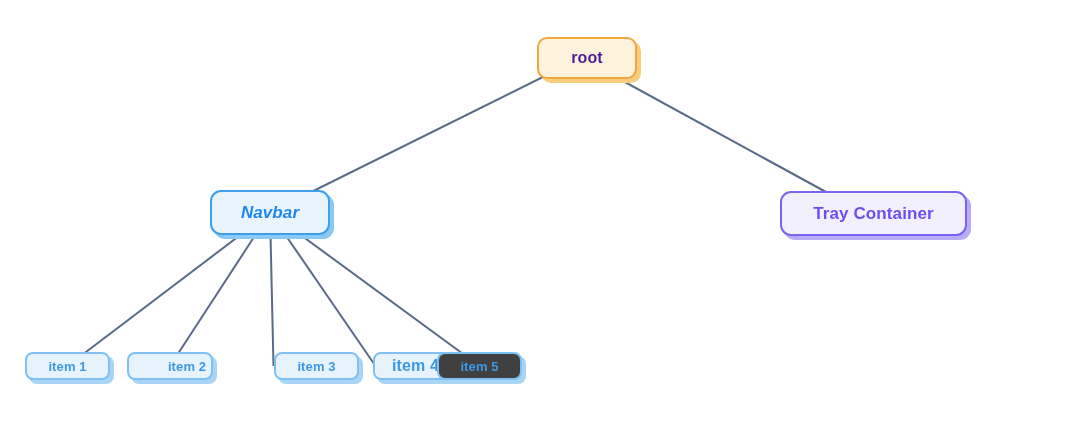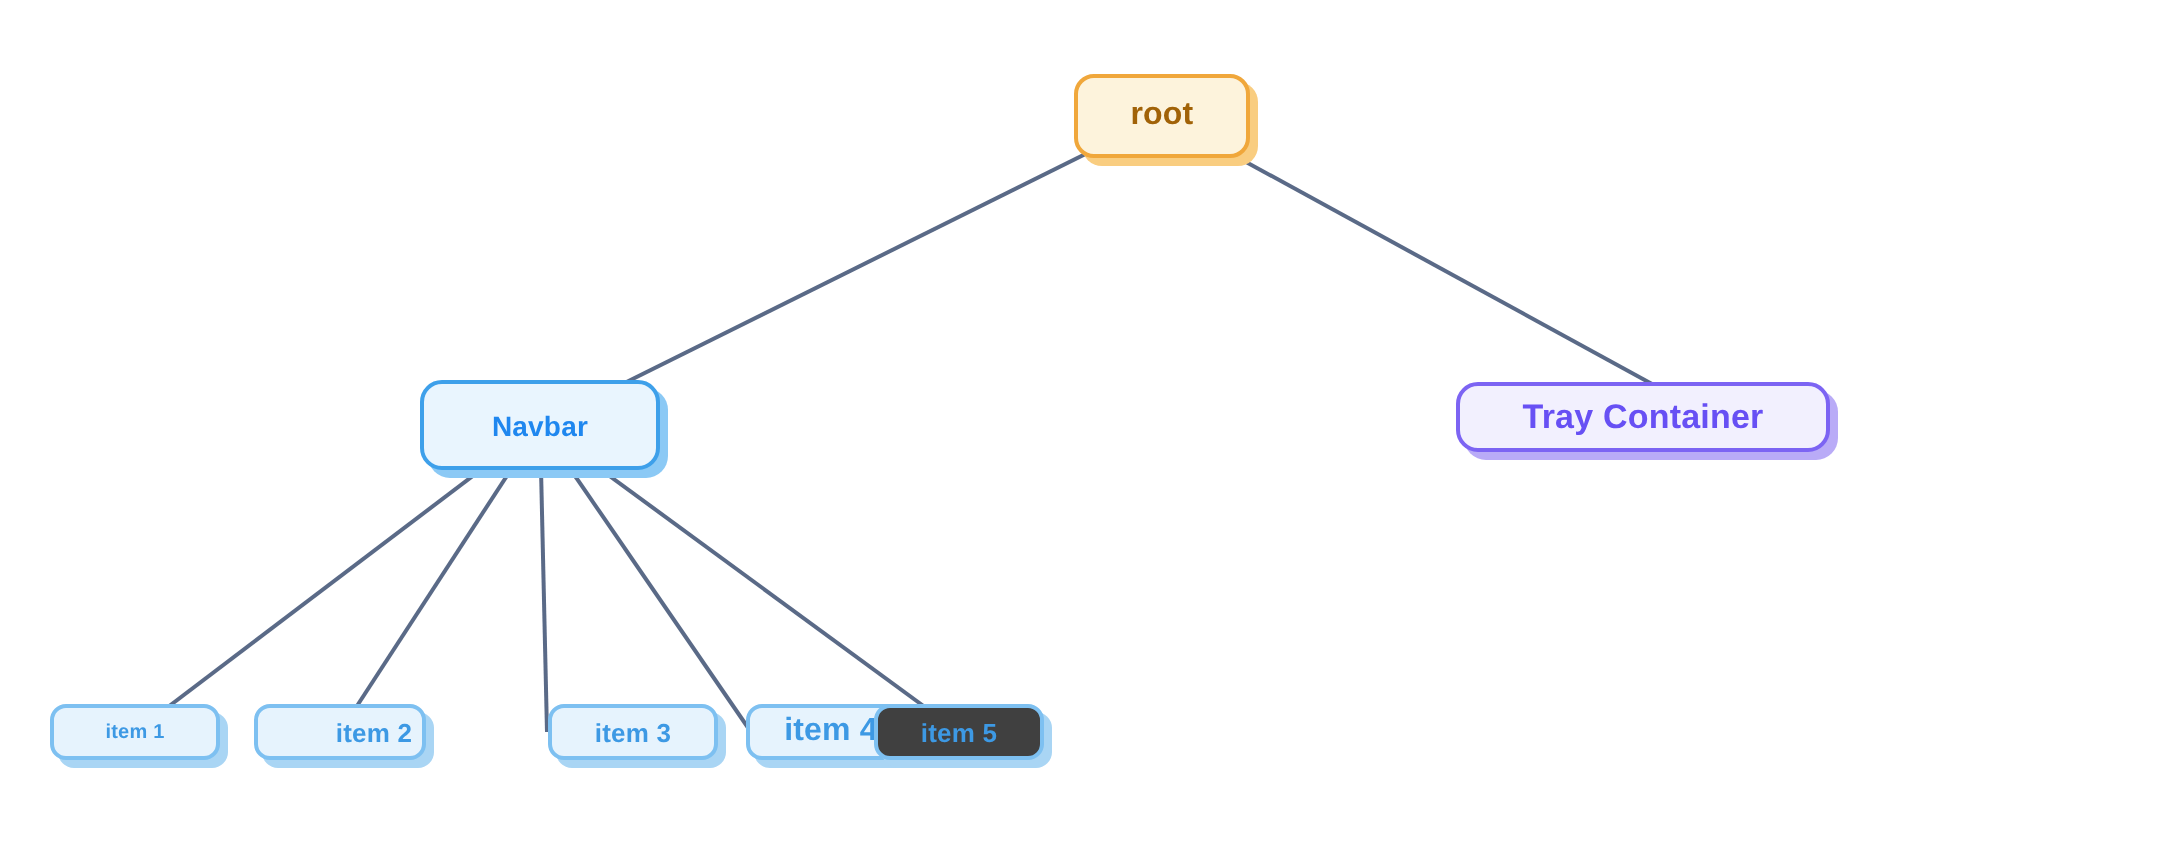--- a/index.html
+++ b/index.html
@@ -45,30 +45,30 @@
 <div class="stage">
   <svg class="edge-layer" xmlns="http://www.w3.org/2000/svg" viewBox="0 0 1092 424">
       <line x1="581" y1="58" x2="270" y2="212.5" stroke="#5a6a87" stroke-width="2"></line>
       <line x1="581" y1="58" x2="863.5" y2="212.5" stroke="#5a6a87" stroke-width="2"></line>
       <line x1="270" y1="212.5" x2="67.5" y2="366" stroke="#5a6a87" stroke-width="2"></line>
       <line x1="270" y1="212.5" x2="170" y2="366" stroke="#5a6a87" stroke-width="2"></line>
       <line x1="270" y1="212.5" x2="273.5" y2="366" stroke="#5a6a87" stroke-width="2"></line>
       <line x1="270" y1="212.5" x2="375.5" y2="366" stroke="#5a6a87" stroke-width="2"></line>
       <line x1="270" y1="212.5" x2="479.5" y2="366" stroke="#5a6a87" stroke-width="2"></line>
     </svg>
-<div class="tree-node" style="left: 537px; top: 37px; width: 88px; height: 42px; border-radius: 10px; background: rgb(253, 243, 220); border-color: rgb(240, 167, 59); color: #a16207; font-size: 16px; box-shadow: rgb(249, 205, 128) 4px 4px 0px;">
+<div class="tree-node" style="left: 537px; top: 37px; width: 100px; height: 42px; border-radius: 10px; background: rgb(253, 243, 220); border-color: rgb(240, 167, 59); color: #4c1d95; font-size: 16px; box-shadow: rgb(249, 205, 128) 4px 4px 0px;">
       <span>root</span>
     </div>
-    <div class="tree-node" style="left: 210px; top: 190px; width: 120px; height: 45px; border-radius: 11px; background: rgb(233, 245, 254); border-color: rgb(62, 160, 234); color: rgb(31, 135, 239); font-size: 14px; box-shadow: rgb(139, 201, 245) 4px 4px 0px;">
+    <div class="tree-node" style="left: 210px; top: 190px; width: 120px; height: 45px; border-radius: 11px; background: rgb(233, 245, 254); border-color: rgb(62, 160, 234); color: rgb(31, 135, 239); font-size: 17px; box-shadow: rgb(139, 201, 245) 4px 4px 0px; font-style: italic;">
       <span>Navbar</span>
     </div>
-    <div class="tree-node" style="left: 728px; top: 191px; width: 187px; height: 35px; border-radius: 11px; background: rgb(242, 240, 254); border-color: rgb(124, 100, 243); color: rgb(103, 80, 244); font-size: 17px; box-shadow: rgb(185, 171, 247) 4px 4px 0px;">
+    <div class="tree-node" style="left: 780px; top: 191px; width: 187px; height: 45px; border-radius: 11px; background: rgb(242, 240, 254); border-color: rgb(124, 100, 243); color: rgb(103, 80, 244); font-size: 17px; box-shadow: rgb(185, 171, 247) 4px 4px 0px;">
       <span>Tray Container</span>
     </div>
-    <div class="tree-node" style="left: 25px; top: 352px; width: 85px; height: 28px; border-radius: 8px; background: rgb(230, 243, 253); border-color: rgb(125, 192, 241); color: rgb(61, 153, 228); font-size: 10px; box-shadow: rgb(169, 213, 244) 4px 4px 0px;">
+    <div class="tree-node" style="left: 25px; top: 352px; width: 85px; height: 28px; border-radius: 8px; background: rgb(230, 243, 253); border-color: rgb(125, 192, 241); color: rgb(61, 153, 228); font-size: 13px; box-shadow: rgb(169, 213, 244) 4px 4px 0px;">
       <span>item 1</span>
     </div>
     <div class="tree-node" style="left: 127px; top: 352px; width: 86px; height: 28px; border-radius: 8px; background: rgb(230, 243, 253); border-color: rgb(125, 192, 241); color: rgb(61, 153, 228); font-size: 13px; box-shadow: rgb(169, 213, 244) 4px 4px 0px; padding-left: 34px;">
       <span>item 2</span>
     </div>
     <div class="tree-node" style="left: 231px; top: 352px; width: 85px; height: 28px; border-radius: 8px; background: rgb(230, 243, 253); border-color: rgb(125, 192, 241); color: rgb(61, 153, 228); font-size: 13px; box-shadow: rgb(169, 213, 244) 4px 4px 0px; margin-left: 43px;">
       <span>item 3</span>
     </div>
     <div class="tree-node" style="left: 333px; top: 352px; width: 85px; height: 28px; border-radius: 8px; background: rgb(230, 243, 253); border-color: rgb(125, 192, 241); color: rgb(61, 153, 228); font-size: 16px; box-shadow: rgb(169, 213, 244) 4px 4px 0px; margin-left: 40px;">
       <span>item 4</span>

